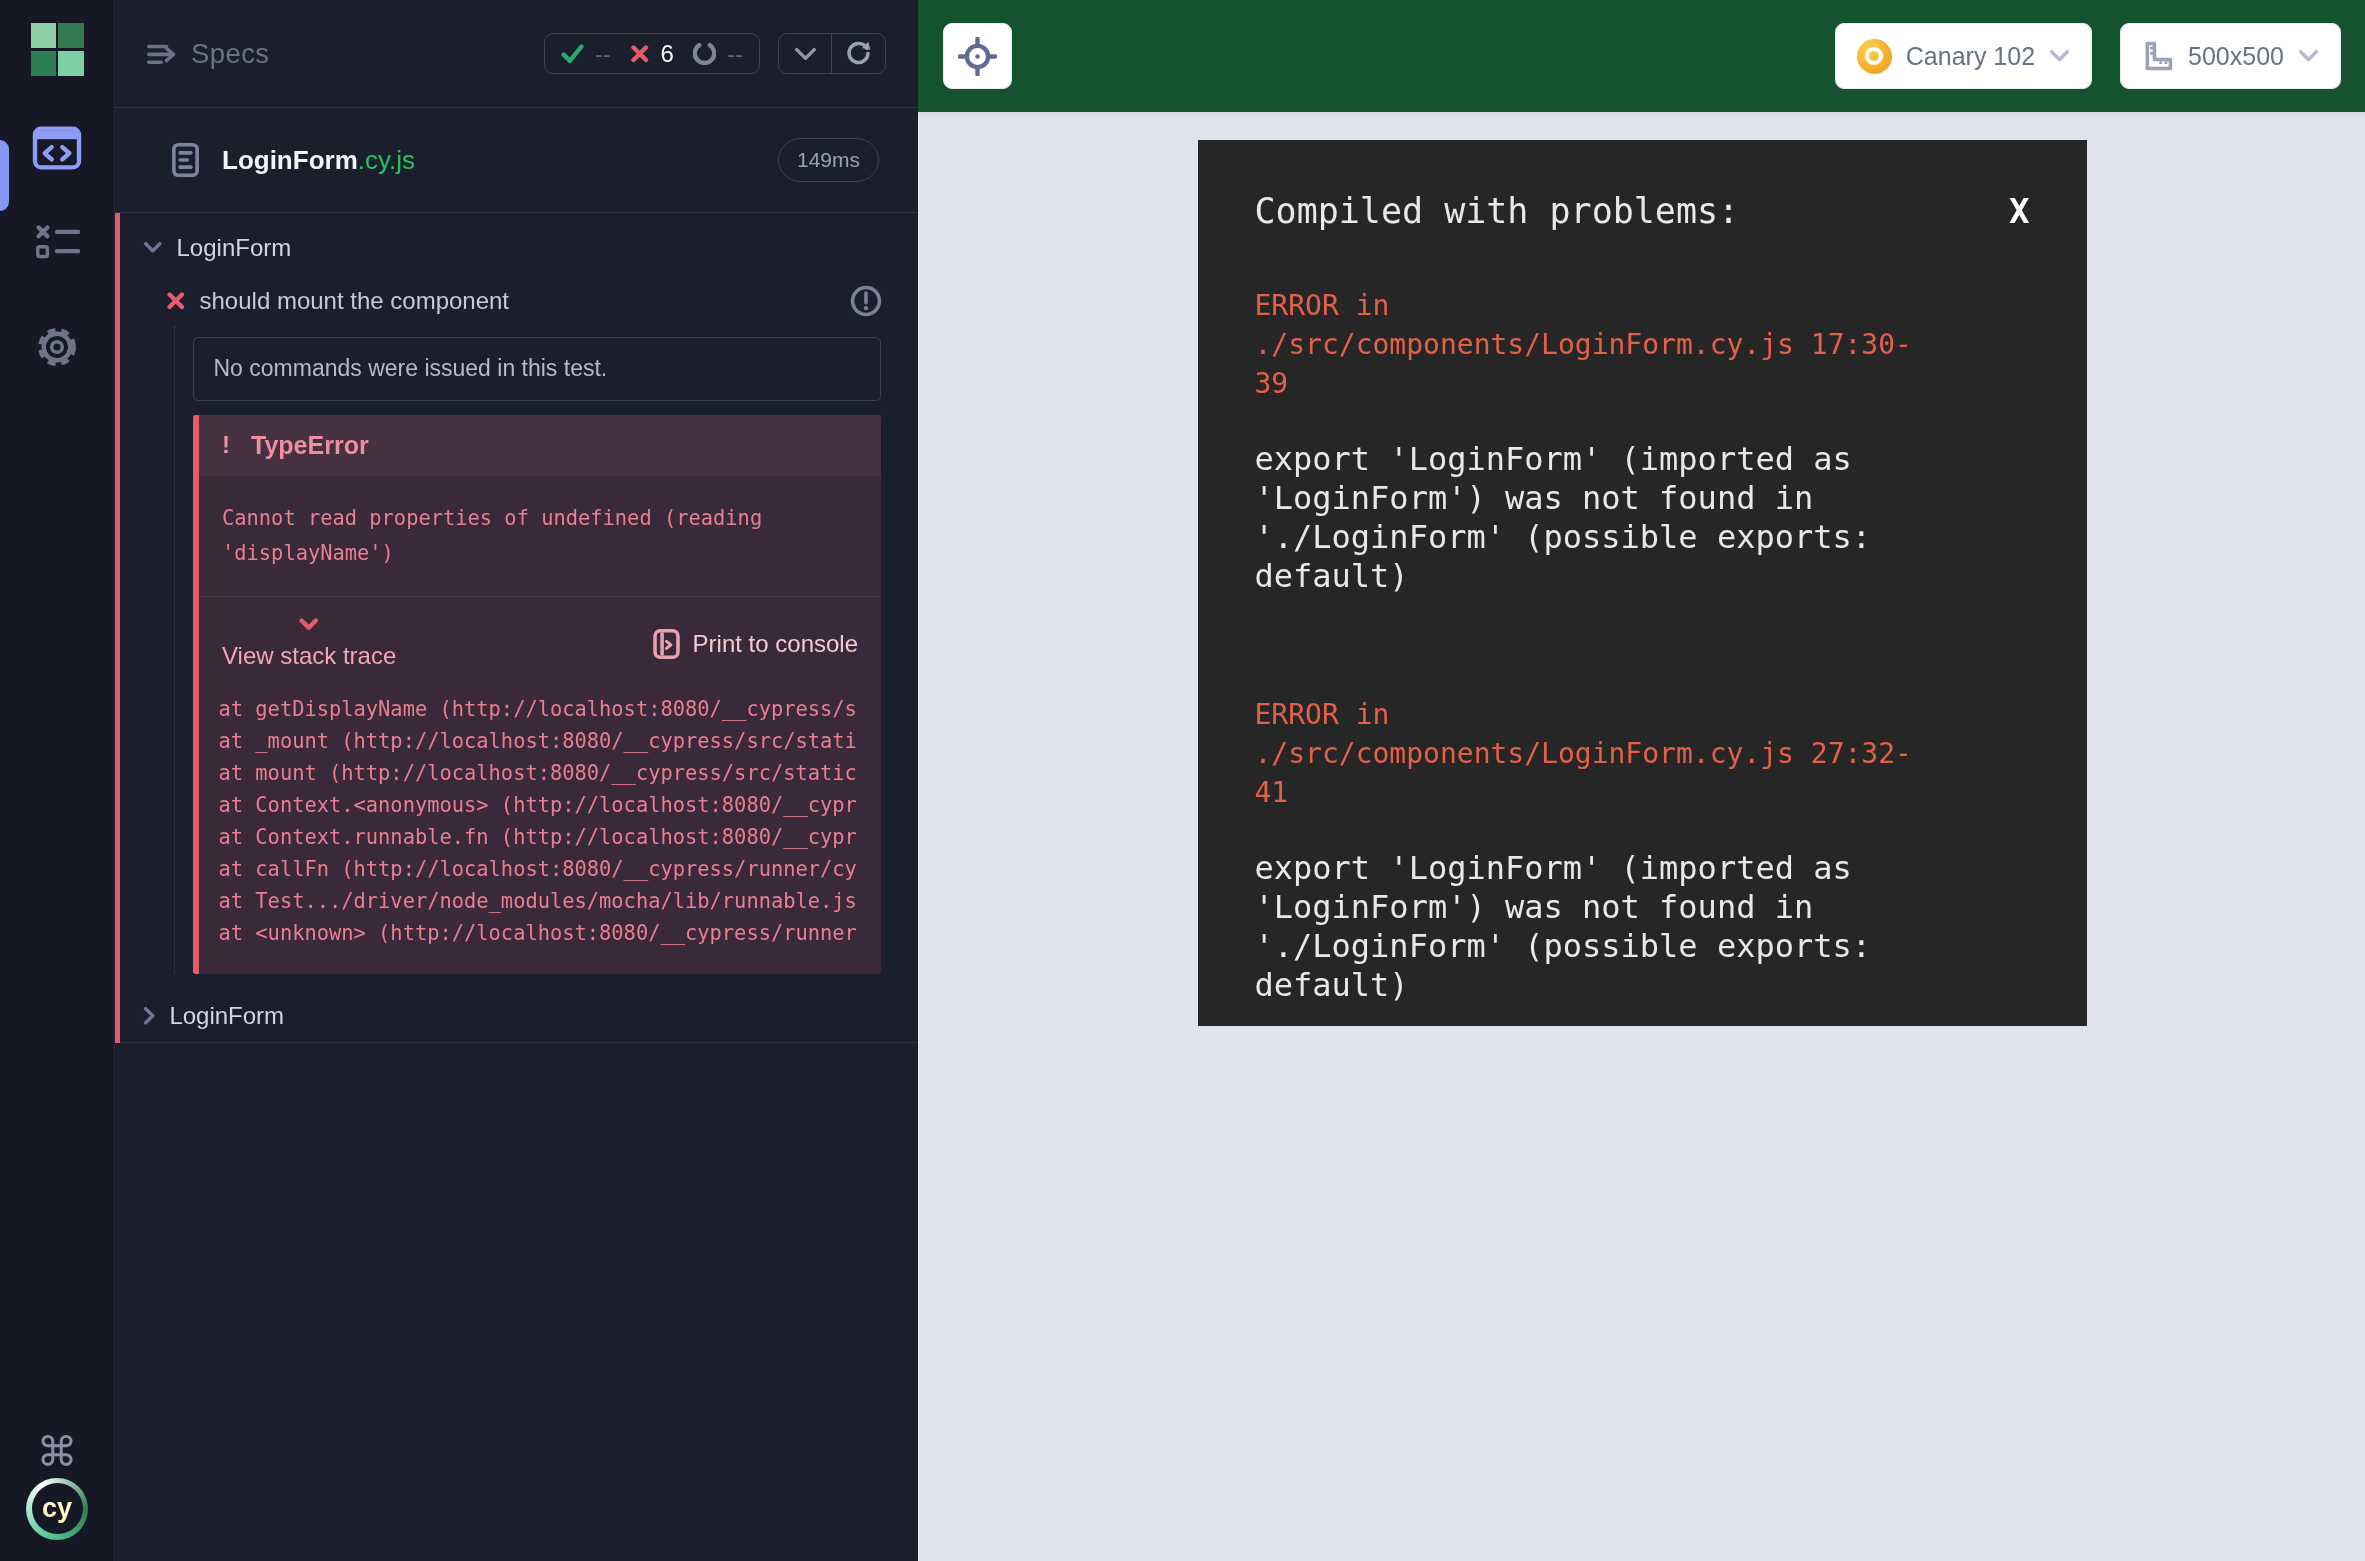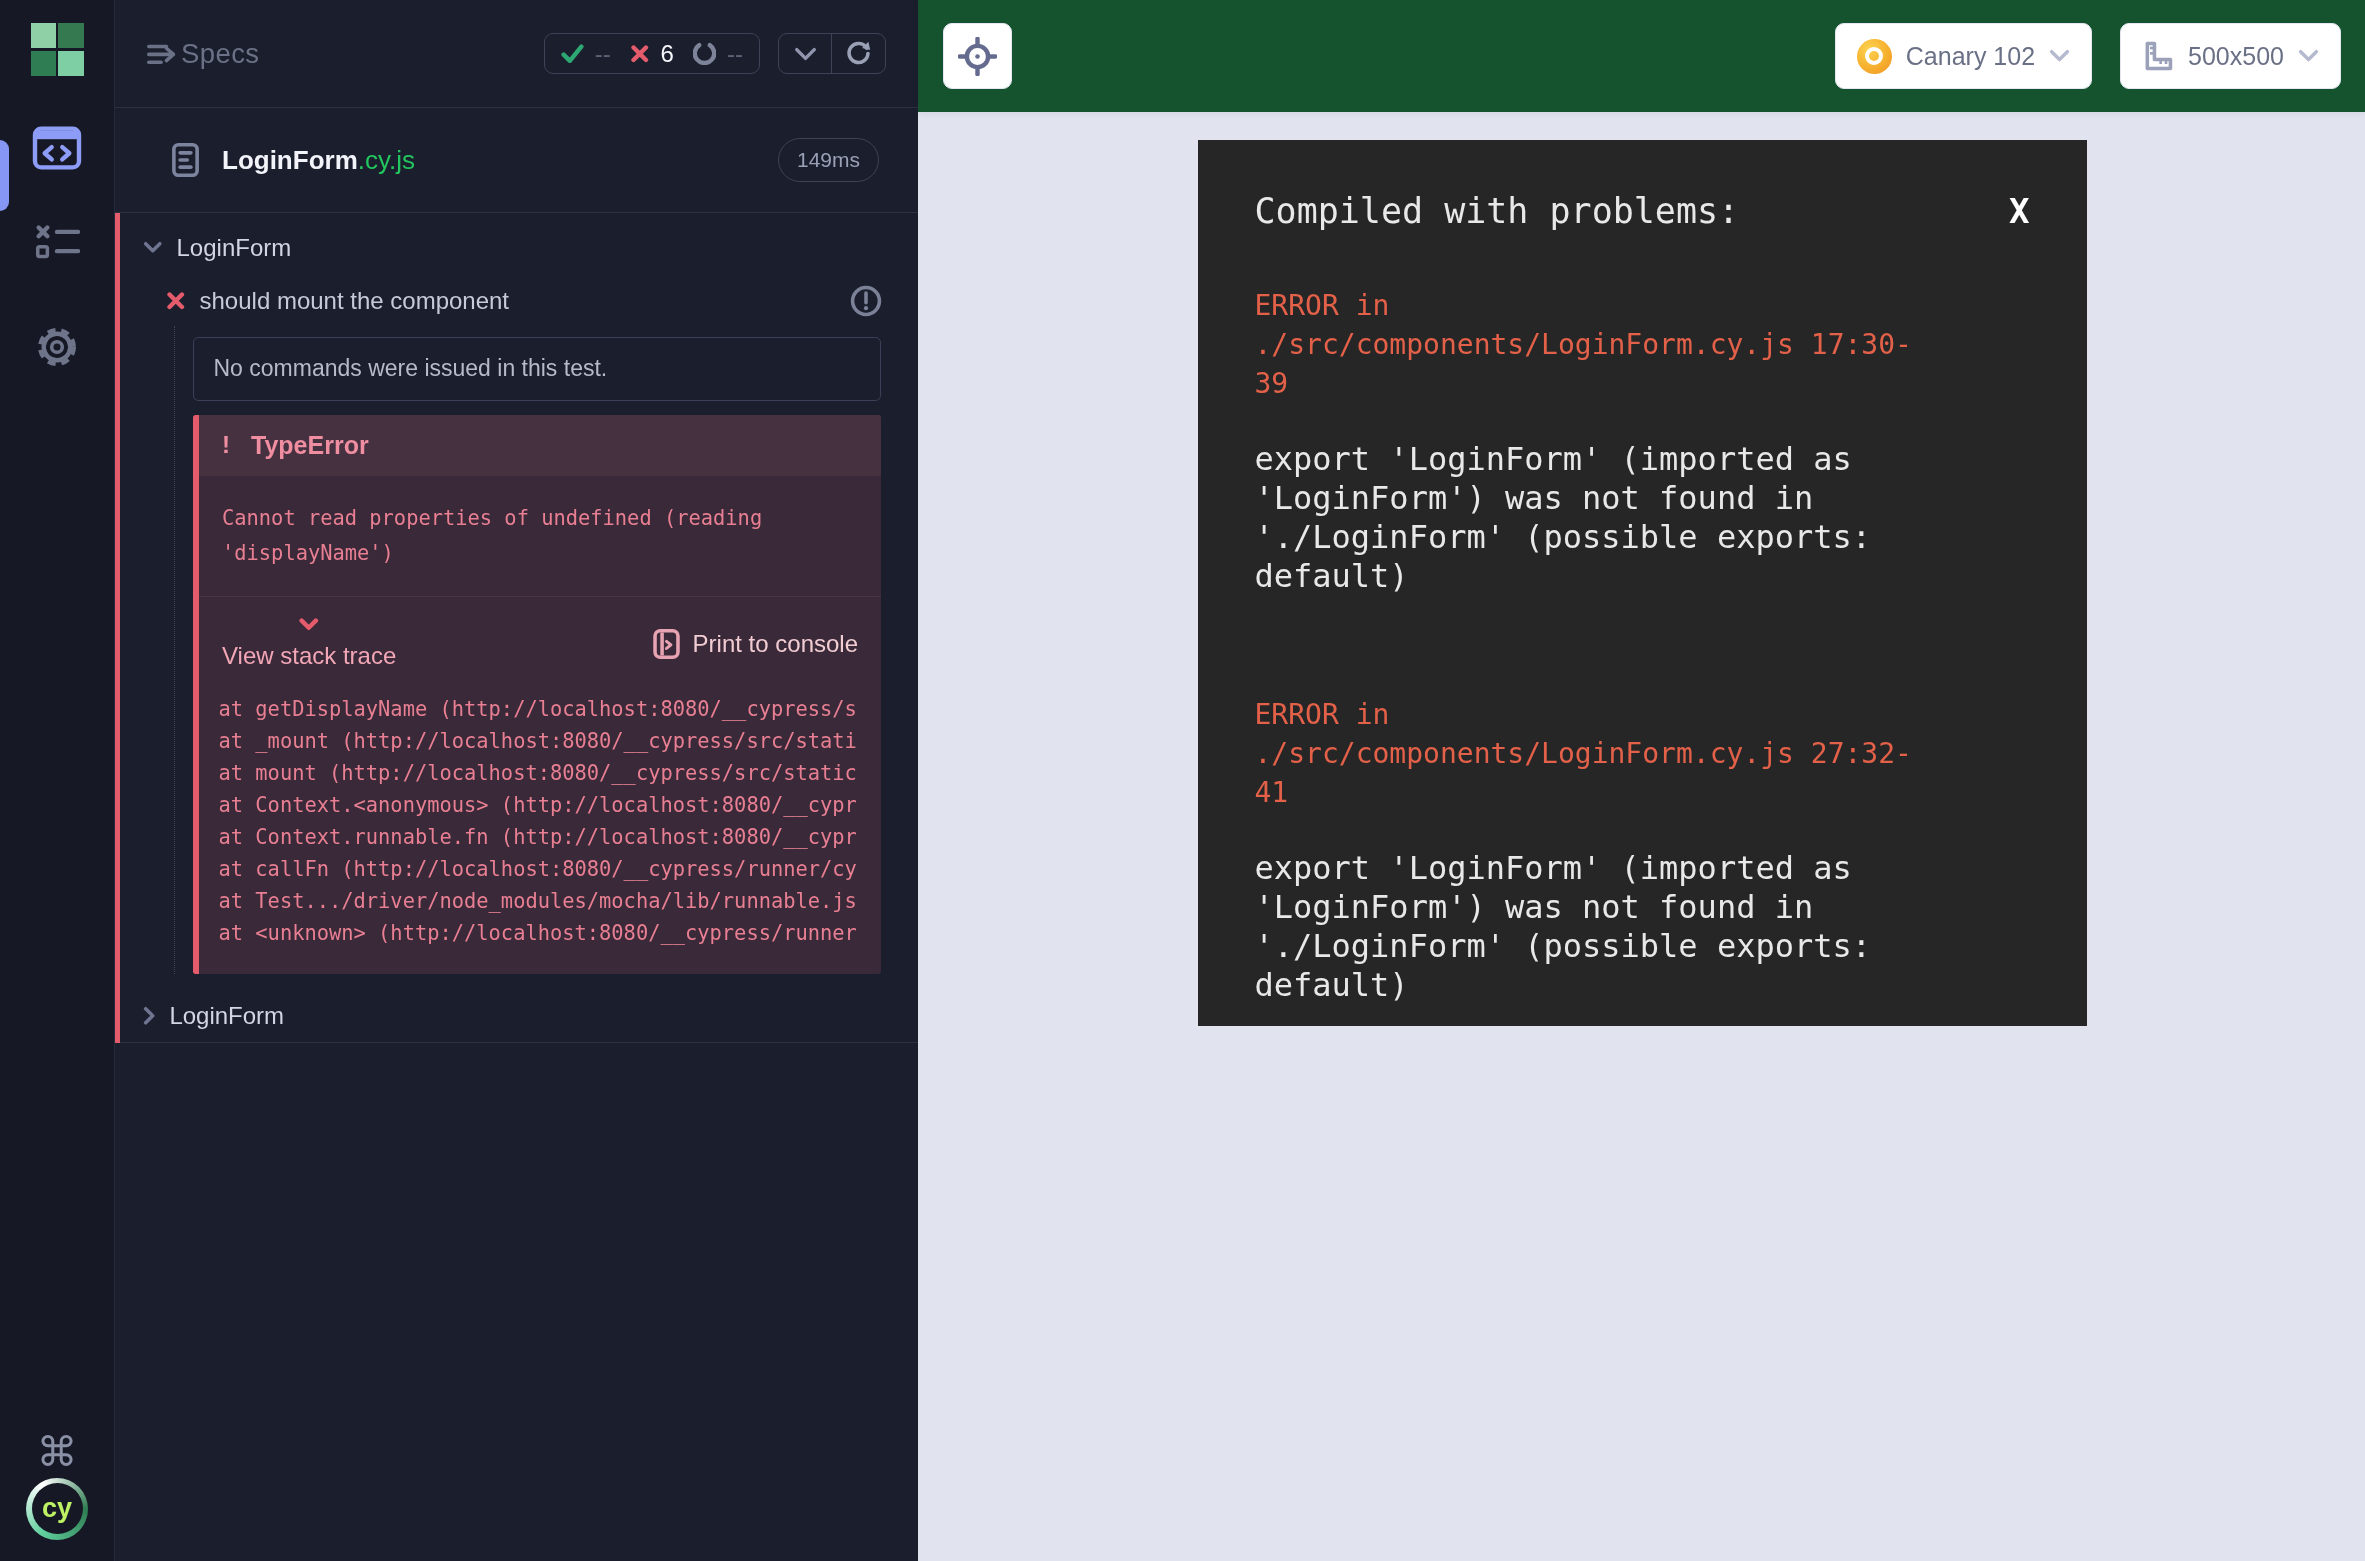--- a/index.html
+++ b/index.html
@@ -11,26 +11,26 @@
   .rail { position:relative; width:115px; height:100%; background:#161925; border-right:0.9px solid #262a3a; display:flex; flex-direction:column; align-items:center; flex:none; }
   .rail-logo { margin-top:23px; width:53px; height:53px; display:grid; grid-template-columns:1fr 1fr; grid-template-rows:1fr 1fr; gap:2.7px; }
   .rail-logo span:nth-child(1){ background:#8fd0a6; }
   .rail-logo span:nth-child(2){ background:#34794f; }
   .rail-logo span:nth-child(3){ background:#2f7d52; }
   .rail-logo span:nth-child(4){ background:#7fcfa4; }
   .rail-btn { width:115px; height:57px; display:flex; align-items:center; justify-content:center; cursor:pointer; }
   .active-pill { position:absolute; left:0; top:140px; width:9px; height:71px; background:#8596f5; border-radius:0 9px 9px 0; }
   .cmd-glyph { font-family:"DejaVu Sans", sans-serif; font-size:41px; color:#8a90a6; }
   .cy-badge { width:62px; height:62px; border-radius:50%; background:conic-gradient(from 210deg,#5fcf9d,#ffffff,#2f7d52,#5fcf9d); display:flex; align-items:center; justify-content:center; }
-  .cy-badge-inner { width:51px; height:51px; border-radius:50%; background:#161925; color:#bef264; font-size:27px; font-weight:bold; display:flex; align-items:center; justify-content:center; }
+  .cy-badge-inner { width:51px; height:51px; border-radius:50%; background:#161925; color:#fef9c3; font-size:27px; font-weight:bold; display:flex; align-items:center; justify-content:center; }
 
   
   .specs { width:803px; height:100%; background:#1b1e2d; flex:none; display:flex; flex-direction:column; }
   .specs-header { height:108px; display:flex; align-items:center; padding:0 32px; border-bottom:0.9px solid #2c3044; }
-  .specs-title { color:#6b7186; font-size:27.5px; margin-left:4px; letter-spacing:0.4px; }
+  .specs-title { color:#6b7186; font-size:27.5px; margin-left:14px; letter-spacing:0.4px; }
   .specs-header-right { margin-left:auto; display:flex; gap:18px; }
   .stats-box { height:41px; border:1.8px solid #3d4257; border-radius:9px; display:flex; align-items:center; padding:0 16px; gap:10.6px; }
   .stat-num { font-size:24px; color:#5c6378; }
   .stat-num.fail-count { color:#f5f6fa; }
   .btn-duo { height:41px; border:1.8px solid #3d4257; border-radius:9px; display:flex; align-items:stretch; overflow:hidden; }
   .btn-duo > div { width:53px; display:flex; align-items:center; justify-content:center; cursor:pointer; }
   .btn-duo > div:first-child { border-right:1.8px solid #3d4257; }
 
   .spec-row { height:105px; display:flex; align-items:center; padding:0 39px 0 57px; border-bottom:0.9px solid #2c3044; }
   .spec-name { margin-left:23px; font-size:26px; color:#f3f4fa; font-weight:bold; }

